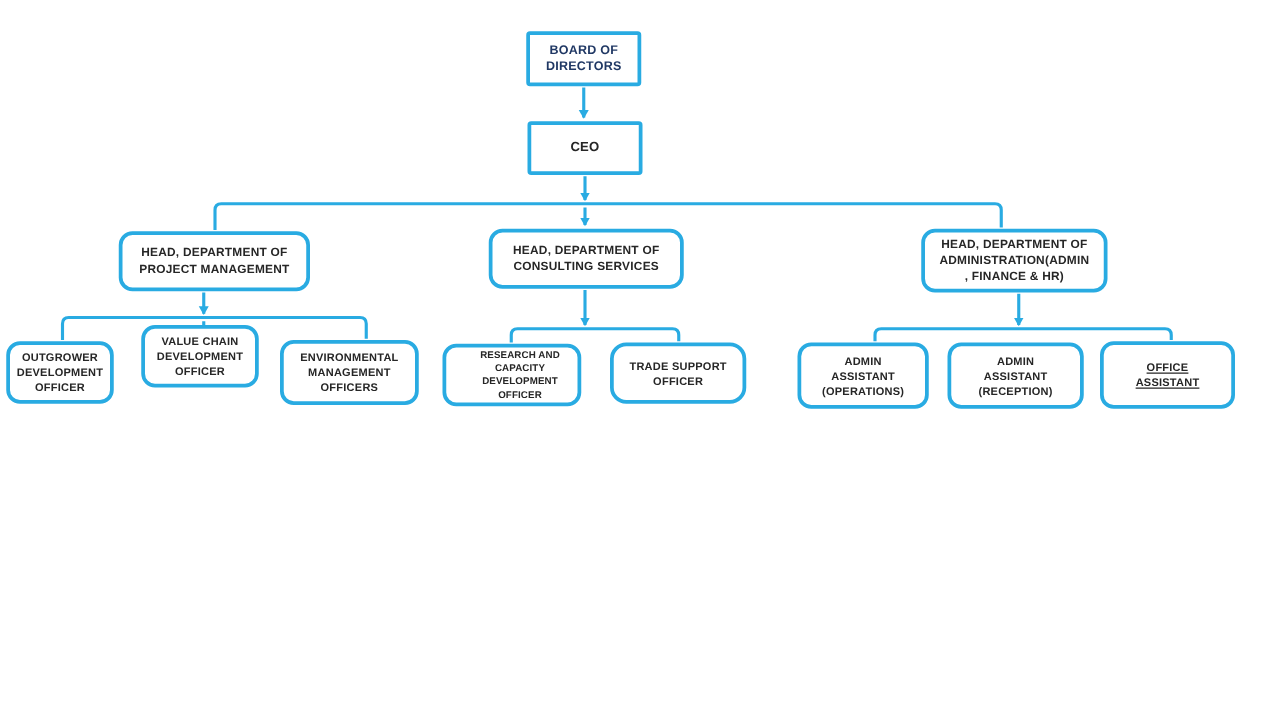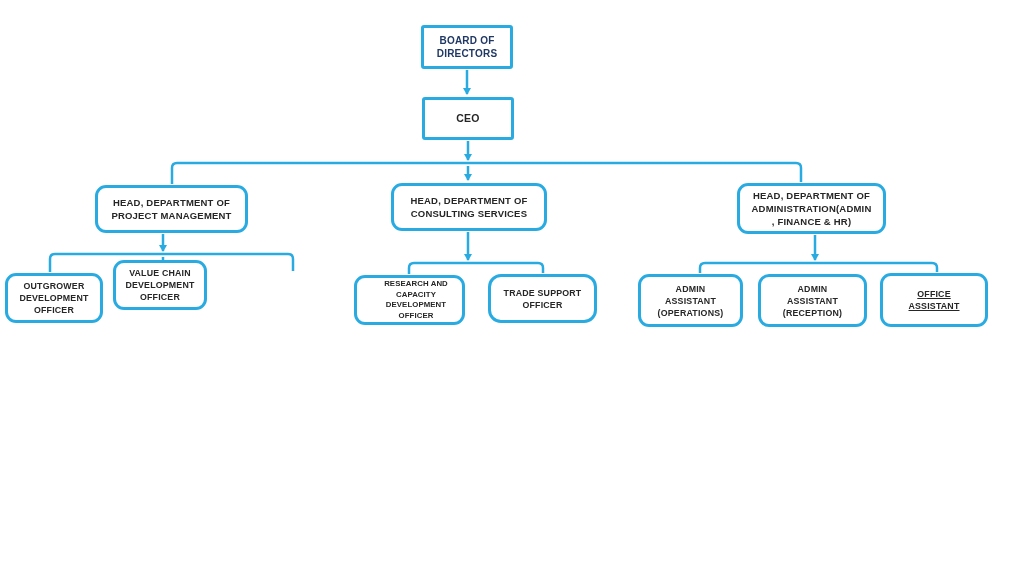--- a/index.html
+++ b/index.html
@@ -94,28 +94,31 @@
   <div class="node rounded lvl-head" style="left:95px; top:185px; width:153px; height:48px;">HEAD, DEPARTMENT OF
 PROJECT MANAGEMENT</div>
 
   <div class="node rounded lvl-head" style="left:391px; top:183px; width:156px; height:48px;">HEAD, DEPARTMENT OF
 CONSULTING SERVICES</div>
 
   <div class="node rounded lvl-head" style="left:737px; top:183px; width:149px; height:51px;">HEAD, DEPARTMENT OF
 ADMINISTRATION(ADMIN
 , FINANCE &amp; HR)</div>
 
-  <div class="node rounded lvl-kid" style="left:5px; top:273px; width:98px; height:50px;">OUTGROWER
+  <div class="node rounded lvl-kid" style="left:5px; top:273px; width:86px; height:50px;">OUTGROWER
 DEVELOPMENT
 OFFICER</div>
 
   <div class="node rounded lvl-kid" style="left:113px; top:260px; width:94px; height:50px;">VALUE CHAIN
 DEVELOPMENT
 OFFICER</div>
 
+  <div class="node rounded lvl-kid" style="left:224px; top:272px; width:111px; height:52px;">ENVIRONMENTAL
+MANAGEMENT
+OFFICERS</div>
 
   <div class="node rounded lvl-kid-sm" style="left:354px; top:275px; width:111px; height:50px;">RESEARCH AND
 CAPACITY
 DEVELOPMENT
 OFFICER</div>
 
   <div class="node rounded lvl-kid" style="left:488px; top:274px; width:109px; height:49px;border-radius:13px;">TRADE SUPPORT
 OFFICER</div>
 
   <div class="node rounded lvl-kid" style="left:638px; top:274px; width:105px; height:53px;">ADMIN

